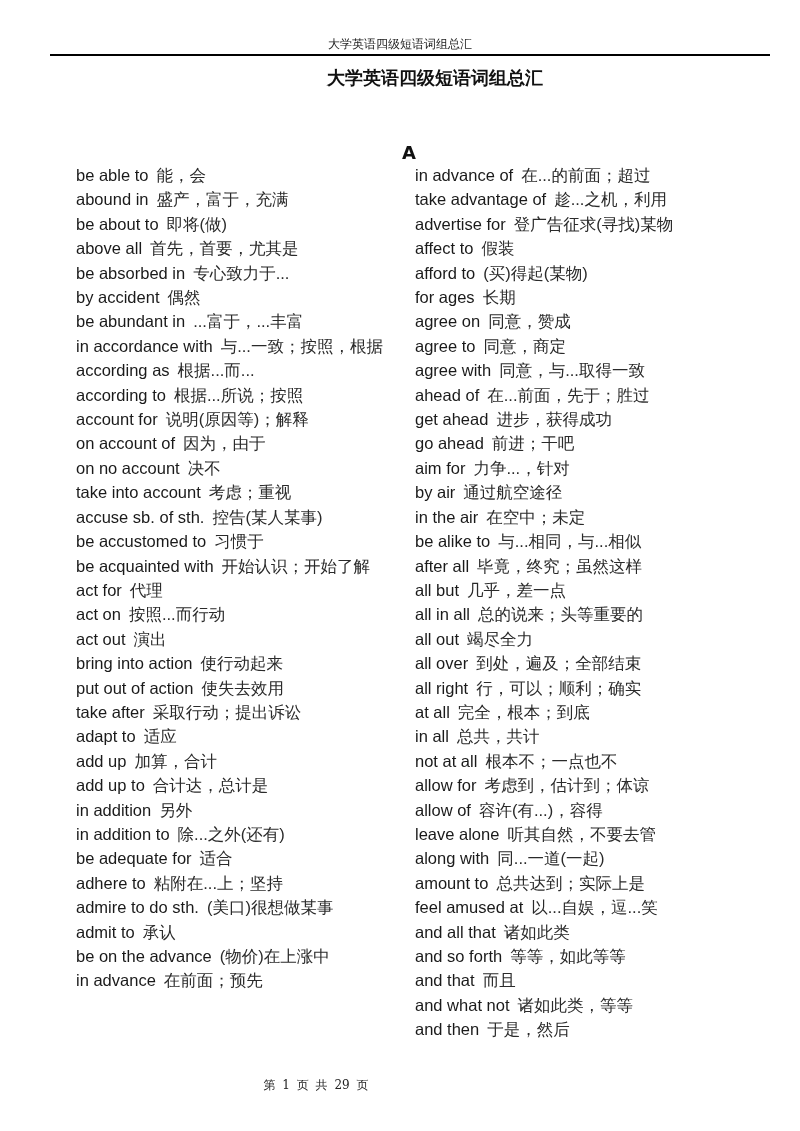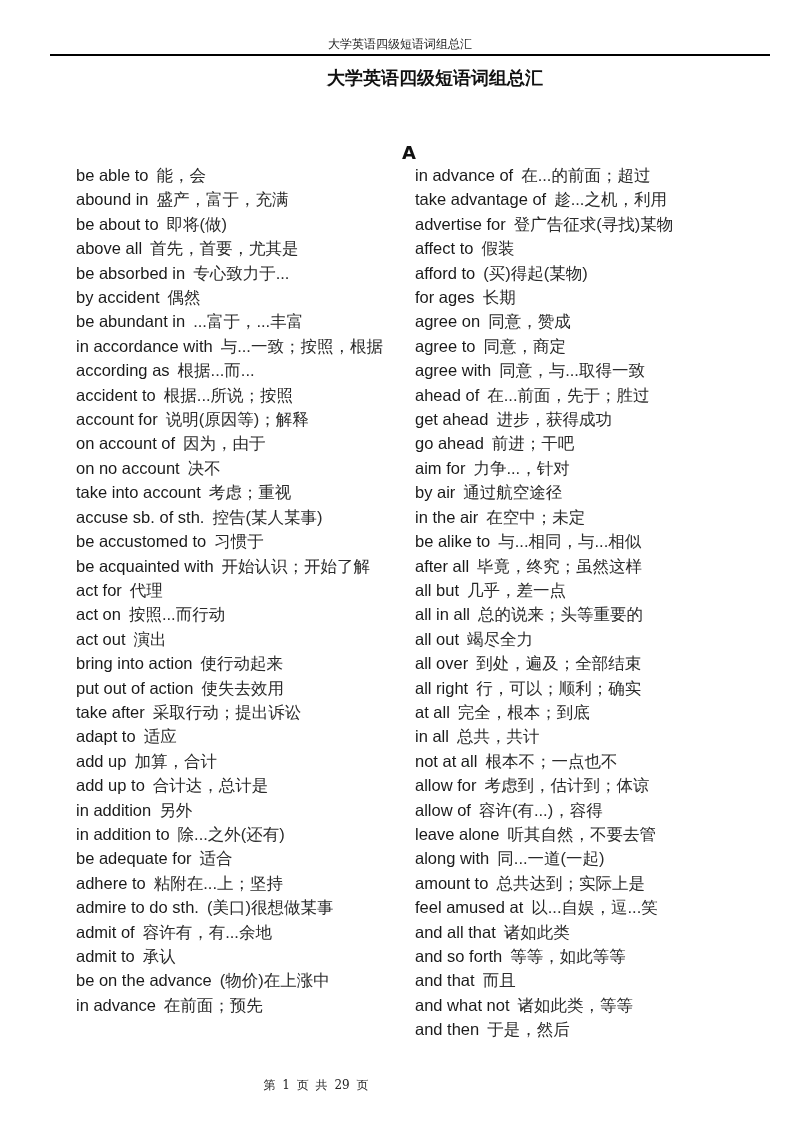--- a/index.html
+++ b/index.html
@@ -49,21 +49,21 @@
 <div class="col col-left" id="col-left">
     <span class="entry"><span class="en">be able to</span><span class="zh">能，会</span></span>
     <span class="entry"><span class="en">abound in</span><span class="zh">盛产，富于，充满</span></span>
     <span class="entry"><span class="en">be about to</span><span class="zh">即将(做)</span></span>
     <span class="entry"><span class="en">above all</span><span class="zh">首先，首要，尤其是</span></span>
     <span class="entry"><span class="en">be absorbed in</span><span class="zh">专心致力于...</span></span>
     <span class="entry"><span class="en">by accident</span><span class="zh">偶然</span></span>
     <span class="entry"><span class="en">be abundant in</span><span class="zh">...富于，...丰富</span></span>
     <span class="entry"><span class="en">in accordance with</span><span class="zh">与...一致；按照，根据</span></span>
     <span class="entry"><span class="en">according as</span><span class="zh">根据...而...</span></span>
-    <span class="entry"><span class="en">accident to</span><span class="zh">根据...所说；按照</span></span>
+    <span class="entry"><span class="en">according to</span><span class="zh">根据...所说；按照</span></span>
     <span class="entry"><span class="en">account for</span><span class="zh">说明(原因等)；解释</span></span>
     <span class="entry"><span class="en">on account of</span><span class="zh">因为，由于</span></span>
     <span class="entry"><span class="en">on no account</span><span class="zh">决不</span></span>
     <span class="entry"><span class="en">take into account</span><span class="zh">考虑；重视</span></span>
     <span class="entry"><span class="en">accuse sb. of sth.</span><span class="zh">控告(某人某事)</span></span>
     <span class="entry"><span class="en">be accustomed to</span><span class="zh">习惯于</span></span>
     <span class="entry"><span class="en">be acquainted with</span><span class="zh">开始认识；开始了解</span></span>
     <span class="entry"><span class="en">act for</span><span class="zh">代理</span></span>
     <span class="entry"><span class="en">act on</span><span class="zh">按照...而行动</span></span>
     <span class="entry"><span class="en">act out</span><span class="zh">演出</span></span>
@@ -71,21 +71,20 @@
     <span class="entry"><span class="en">put out of action</span><span class="zh">使失去效用</span></span>
     <span class="entry"><span class="en">take after</span><span class="zh">采取行动；提出诉讼</span></span>
     <span class="entry"><span class="en">adapt to</span><span class="zh">适应</span></span>
     <span class="entry"><span class="en">add up</span><span class="zh">加算，合计</span></span>
     <span class="entry"><span class="en">add up to</span><span class="zh">合计达，总计是</span></span>
     <span class="entry"><span class="en">in addition</span><span class="zh">另外</span></span>
     <span class="entry"><span class="en">in addition to</span><span class="zh">除...之外(还有)</span></span>
     <span class="entry"><span class="en">be adequate for</span><span class="zh">适合</span></span>
     <span class="entry"><span class="en">adhere to</span><span class="zh">粘附在...上；坚持</span></span>
     <span class="entry"><span class="en">admire to do sth.</span><span class="zh">(美口)很想做某事</span></span>
-    <span class="entry"><span class="en">admit of</span><span class="zh">容许有，有...余地</span></span>
     <span class="entry"><span class="en">admit to</span><span class="zh">承认</span></span>
     <span class="entry"><span class="en">be on the advance</span><span class="zh">(物价)在上涨中</span></span>
     <span class="entry"><span class="en">in advance</span><span class="zh">在前面；预先</span></span>
   </div>
 <div class="col col-right" id="col-right">
     <span class="entry"><span class="en">in advance of</span><span class="zh">在...的前面；超过</span></span>
     <span class="entry"><span class="en">take advantage of</span><span class="zh">趁...之机，利用</span></span>
     <span class="entry"><span class="en">advertise for</span><span class="zh">登广告征求(寻找)某物</span></span>
     <span class="entry"><span class="en">affect to</span><span class="zh">假装</span></span>
     <span class="entry"><span class="en">afford to</span><span class="zh">(买)得起(某物)</span></span>

